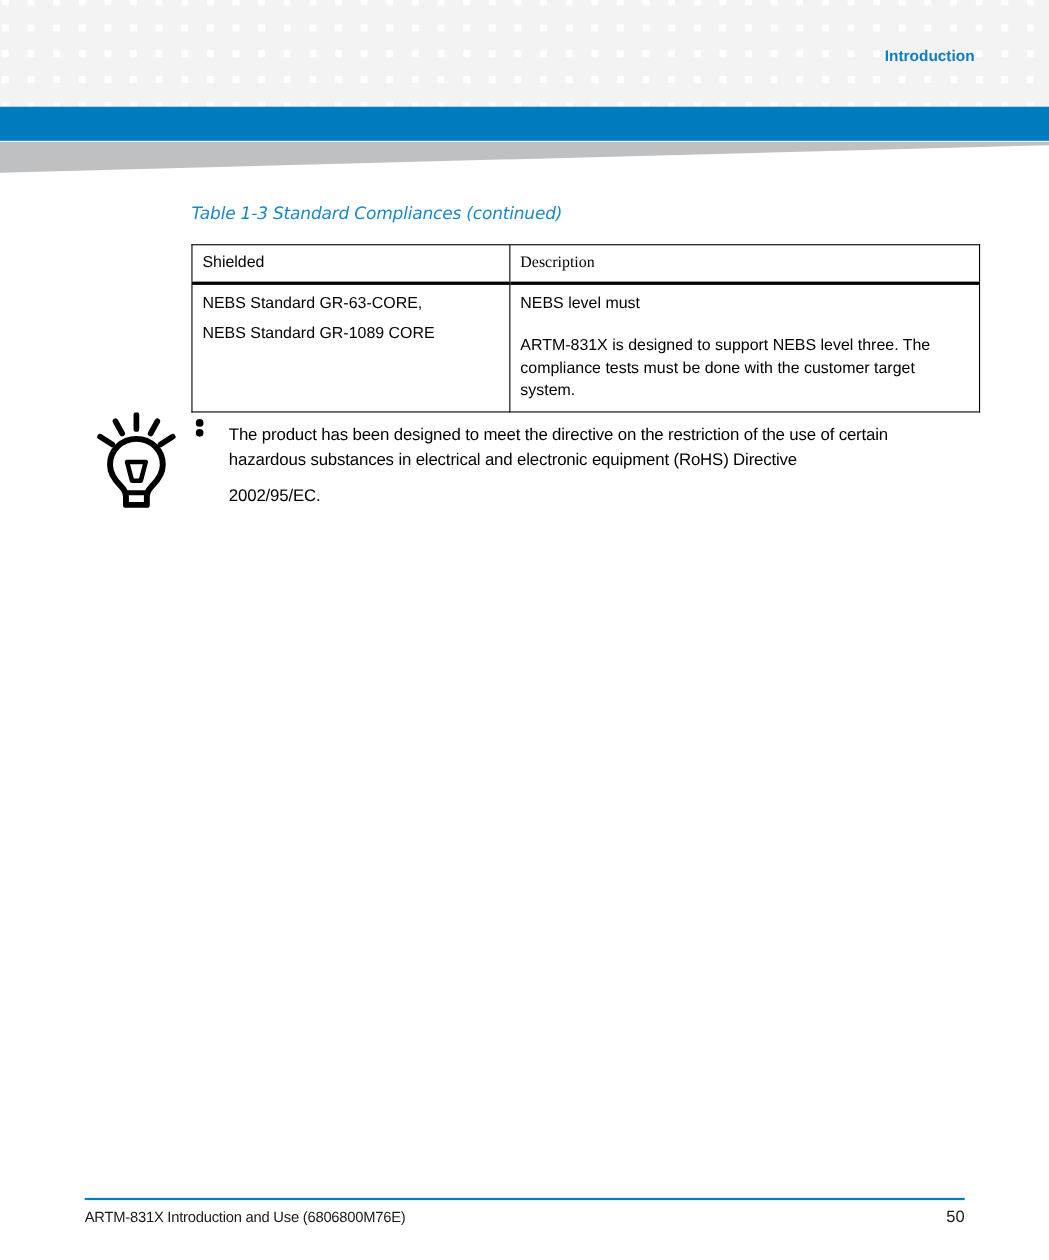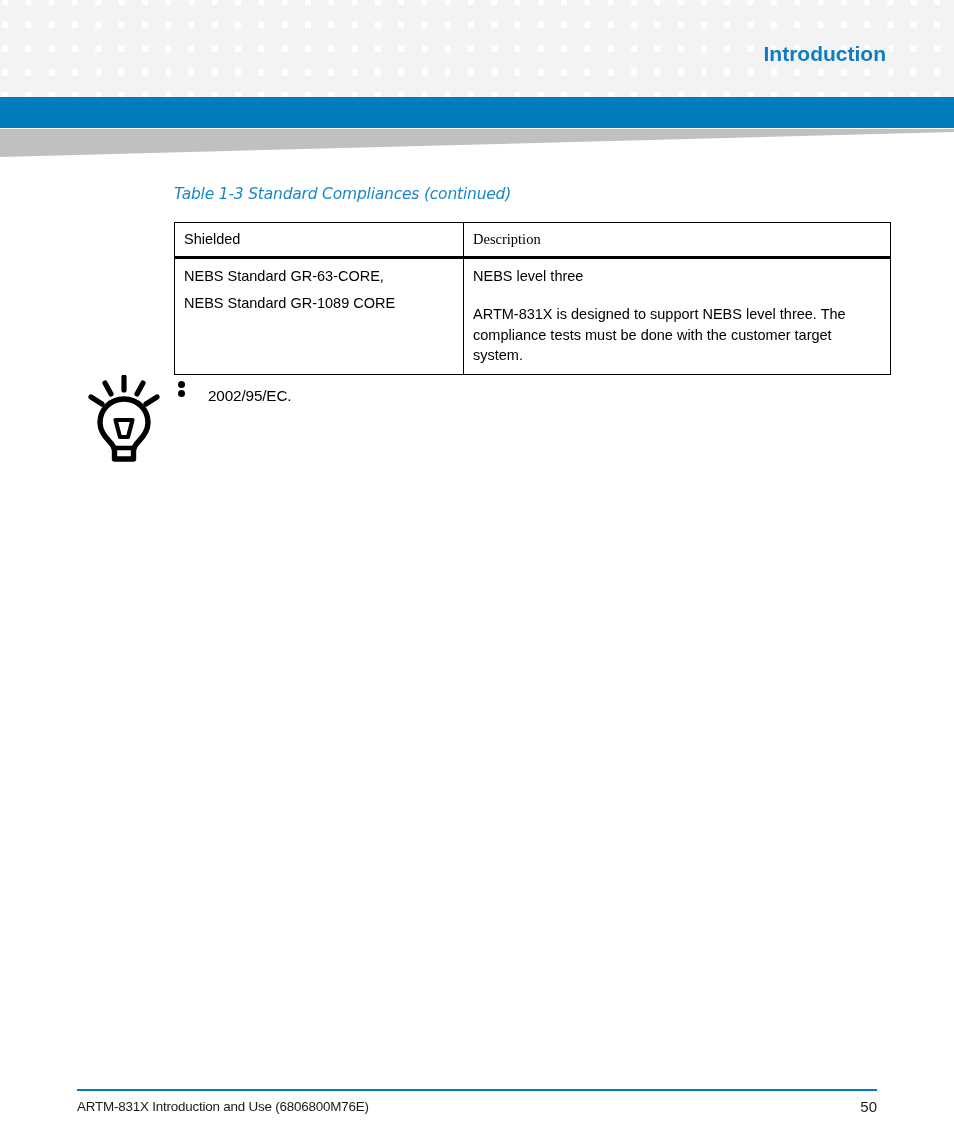--- a/index.html
+++ b/index.html
@@ -43,21 +43,21 @@
     position: absolute;
     width: 17px;
     height: 17px;
     background: #f3f3f3;
   }
 
   .header-title {
     position: absolute;
     right: 68px;
     top: 42px;
-    font-size: 21px;
+    font-size: 14px;
     font-weight: bold;
     color: #0f7dc2;
     letter-spacing: 0px;
     z-index: 5;
     white-space: nowrap;
   }
 
   .blue-bar {
     position: absolute;
     left: 0;
@@ -392,21 +392,21 @@
         <th class="col-description">Description</th>
       </tr>
     </thead>
     <tbody>
       <tr>
         <td>
           <span class="cell-line">NEBS Standard GR-63-CORE,</span>
           <span class="cell-line">NEBS Standard GR-1089 CORE</span>
         </td>
         <td>
-          <span class="cell-line">NEBS level three</span>
+          <span class="cell-line">NEBS level must</span>
           <span class="cell-para">ARTM-831X is designed to support NEBS level three. The compliance tests must be done with the customer target system.</span>
         </td>
       </tr>
     </tbody>
   </table>
 
   <div class="note-block">
 
     <div class="note-icon">
       <svg width="74" height="92" viewBox="0 0 74 92" xmlns="http://www.w3.org/2000/svg">
@@ -431,20 +431,21 @@
         <line x1="26.5" y1="73" x2="45.5" y2="73" stroke="#000000" stroke-width="4.6"></line>
       </svg>
     </div>
 
     <div class="note-list">
       <div class="note-item">
         <span class="bullet"></span>
       </div>
       <div class="note-item">
         <span class="bullet"></span>
+        <span>The product has been designed to meet the directive on the restriction of the use of certain hazardous substances in electrical and electronic equipment (RoHS) Directive</span>
         <span class="tail">2002/95/EC.</span>
       </div>
     </div>
 
   </div>
 </div>
 
 <div class="footer-rule"></div>
 <div class="footer-text">ARTM-831X Introduction and Use (6806800M76E)</div>
 <div class="footer-page">50</div>

